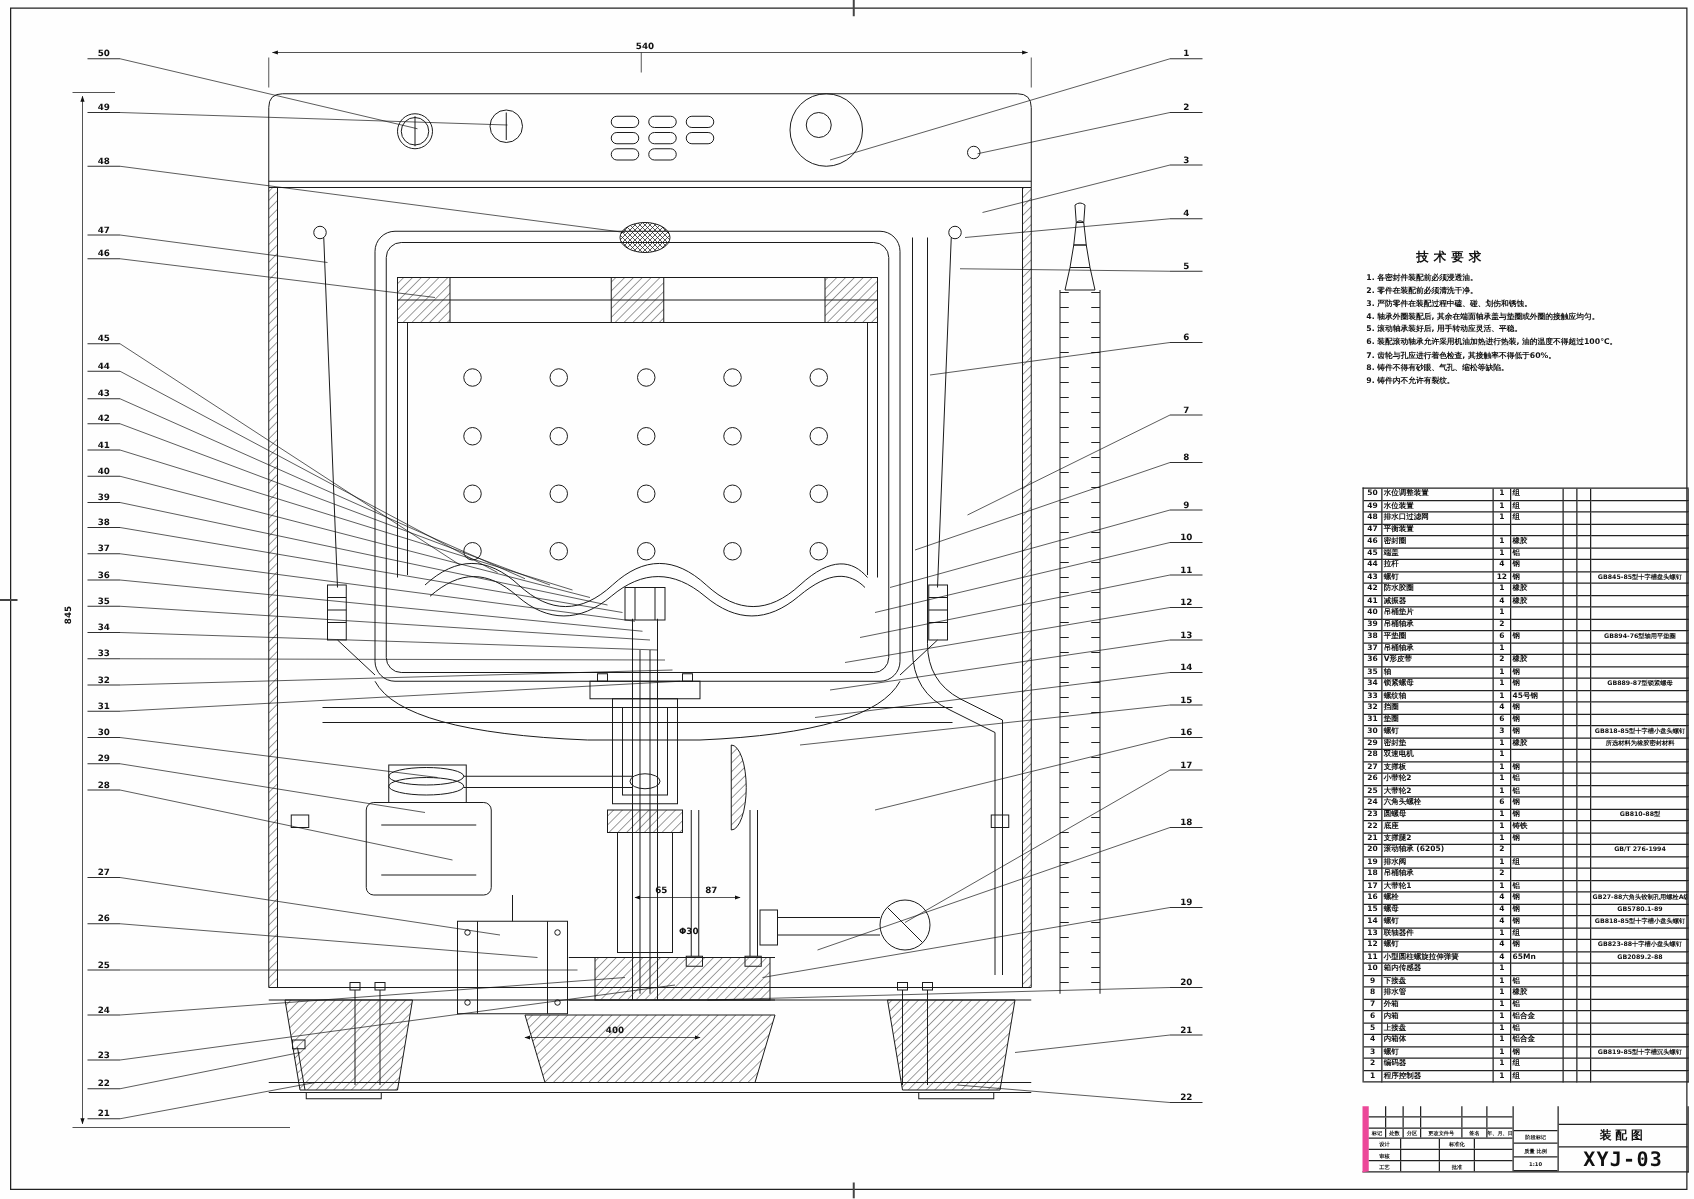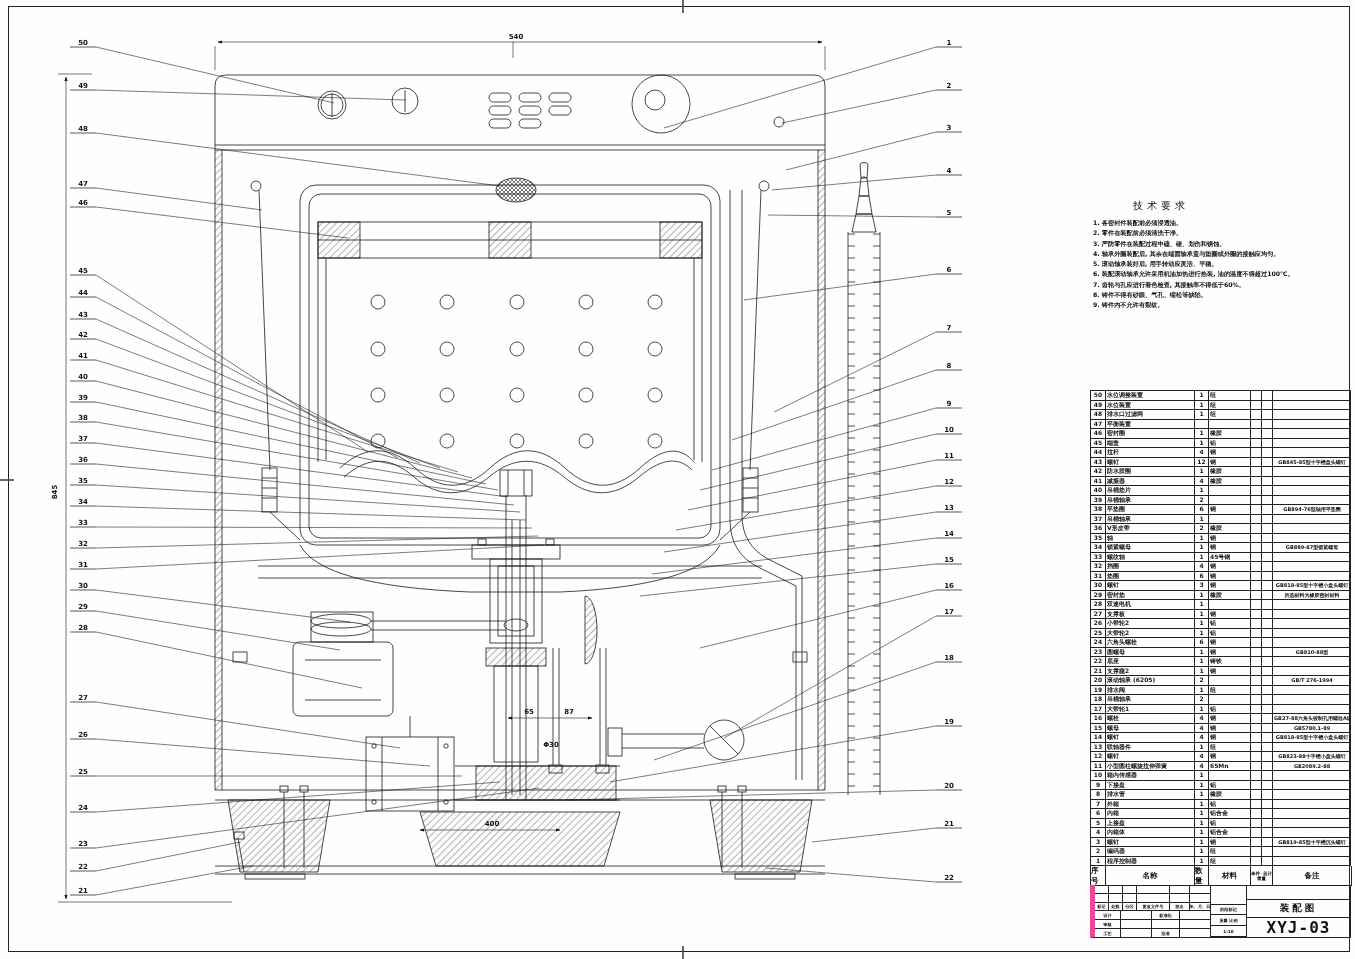--- a/index.html
+++ b/index.html
@@ -7,21 +7,21 @@
   body{width:1355px;height:959px;position:relative;font-family:"DejaVu Sans",sans-serif;color:#111}
   .sheet{position:absolute;inset:0;background:#fefefe;overflow:hidden}
   .frame{position:absolute;left:8px;top:6px;width:1342px;height:946px;border:1.2px solid #222}
   svg.dwg{position:absolute;left:0;top:0}
   svg text{font-family:"DejaVu Sans",sans-serif;fill:#111}
   .balloon-num{font-size:7px;font-weight:bold}
   .dim-txt{font-size:7px;font-weight:bold}
 
   
   .techreq{position:absolute;left:1093px;top:199px;width:256px}
-  .techreq .tr-title{font-size:10px;font-weight:normal;letter-spacing:4px;margin-left:40px;margin-bottom:5px}
+  .techreq .tr-title{font-size:10px;font-weight:bold;letter-spacing:4px;margin-left:40px;margin-bottom:5px}
   .techreq .tr-line{font-size:6.2px;font-weight:bold;line-height:10.3px;white-space:nowrap;overflow:hidden}
 
   
   .bom{position:absolute;left:1090px;top:390px;width:261px;border-left:1px solid #222;border-top:1px solid #222}
   .bom-row{display:grid;grid-template-columns:15px 89px 14px 42px 11px 11px 78px;height:9.5px}
   .bom-row>div{border-right:1px solid #222;border-bottom:1px solid #222;font-size:6px;line-height:8px;overflow:hidden;white-space:nowrap;padding-left:1px;font-weight:bold}
   .bom-row>div.c{text-align:center;padding-left:0}
   .bom-row>div.rm{font-size:5px;text-align:center}
   .bom-head{display:grid;grid-template-columns:15px 89px 14px 42px 22px 79px;height:20px;border-bottom:1px solid #222}
   .bom-head>div{border-right:1px solid #222;font-size:7.5px;font-weight:bold;display:flex;align-items:center;justify-content:center}
@@ -929,34 +929,20 @@
         <div class="bom-row">
           <div class="c">1</div>
           <div>程序控制器</div>
           <div class="c">1</div>
           <div>组</div>
           <div class="c"></div>
           <div class="c"></div>
           <div class="rm"></div>
         </div>
       </div>
-    <div class="bom-head">
-      <div>序号</div>
-      <div>名称</div>
-      <div>数量</div>
-      <div>材料</div>
-      <div class="wcell">
-        <div class="wrow">
-          <span>单件</span>
-          <span>总计</span>
-        </div>
-        <div>重量</div>
-      </div>
-      <div>备注</div>
-    </div>
   </div>
 
   <div class="tblock">
     <div class="tb-left">
       <div class="r">
           <div style="width:14px"></div>
           <div style="width:14px"></div>
           <div style="width:14px"></div>
           <div style="width:33px"></div>
           <div style="width:20px"></div>

